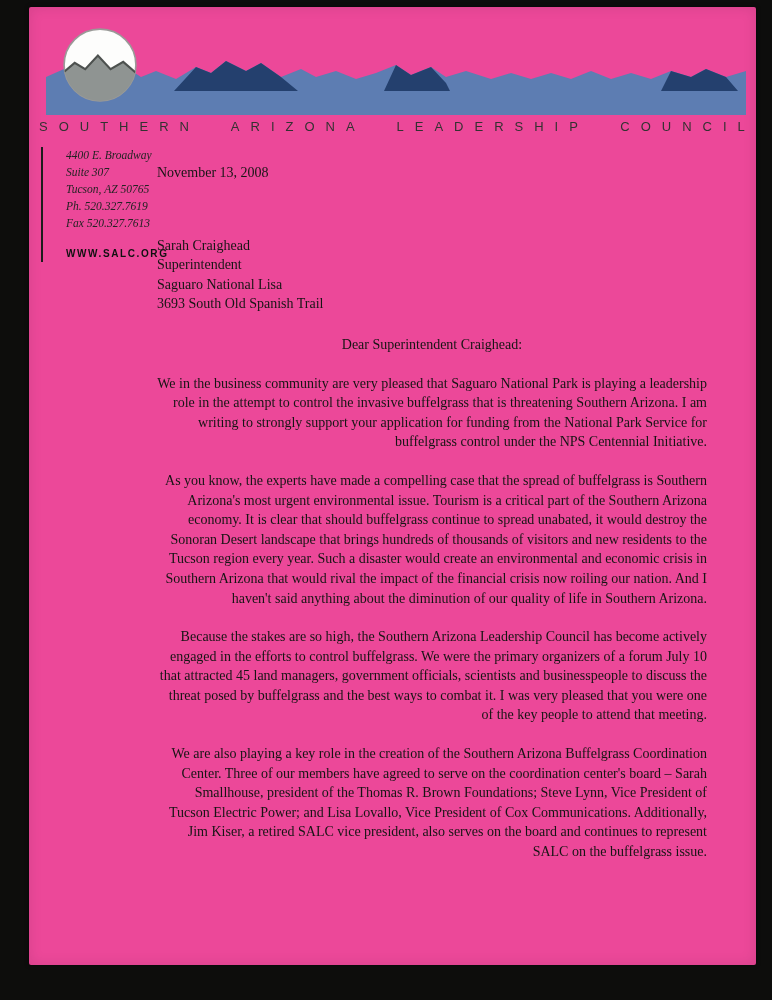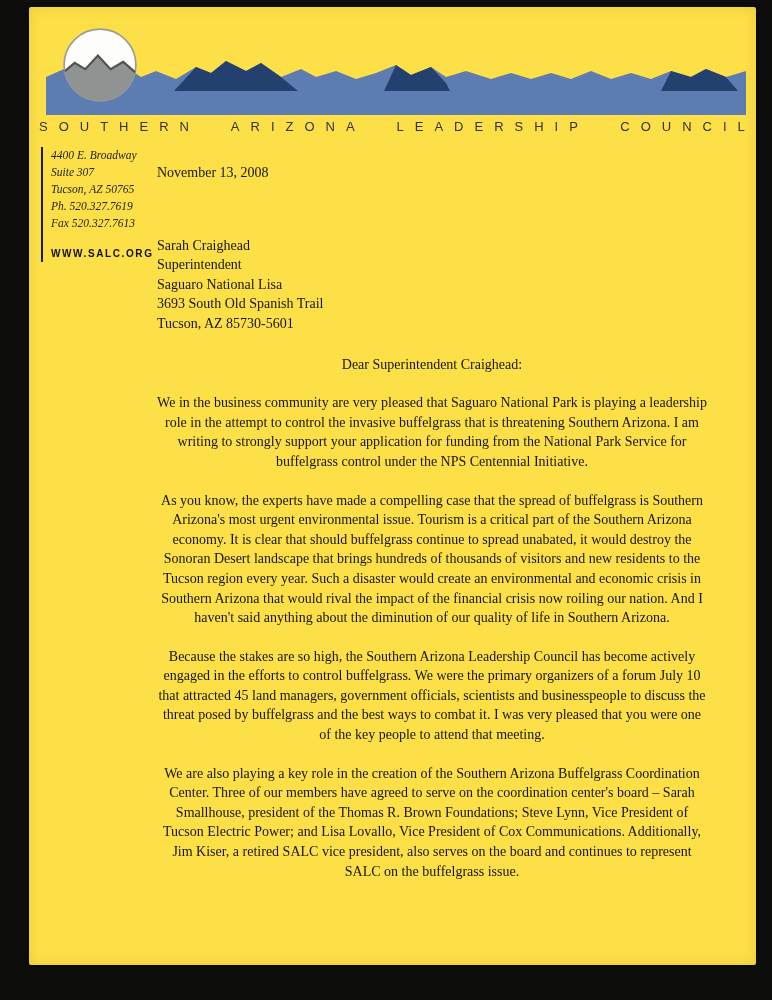--- a/index.html
+++ b/index.html
@@ -6,21 +6,21 @@
   body {
     width:772px; height:1000px;
     background:#0d0d0c;
     position:relative;
     overflow:hidden;
     font-family:"Liberation Serif", serif;
   }
   .paper {
     position:absolute; left:29px; top:7px;
     width:727px; height:958px;
-    background:#fde047;
+    background:#ec4899;
     box-shadow: inset 0 0 14px rgba(0,0,0,0.10), 0 0 4px rgba(0,0,0,0.6);
     border-radius:2px;
   }
   .banner {
     position:absolute; left:17px; top:26px;
     width:700px; height:82px;
   }
   .banner svg { display:block; width:100%; height:100%; }
   .logo {
     position:absolute; left:33px; top:20px;
@@ -35,21 +35,21 @@
     letter-spacing:11px;
     word-spacing:17px;
     color:#333231;
     white-space:nowrap;
     overflow:hidden;
   }
   .address-block {
     position:absolute; left:12px; top:140px;
     width:112px;
     border-left:2px solid #1c1c1c;
-    padding-left:8px;
+    padding-left:23px;
     font-style:italic;
     font-size:11.5px;
     line-height:17px;
     color:#232323;
   }
   .website {
     font-style:normal;
     font-weight:bold;
     font-size:10px;
     letter-spacing:1.6px;
@@ -59,21 +59,21 @@
   }
   .body-col {
     position:absolute; left:128px; top:156px;
     width:550px;
     font-size:14px;
     line-height:19.6px;
     color:#161514;
   }
   .recipient-block { margin-top:53px; }
   .salutation { margin-top:21px;text-align:center; }
-  .letter-par { margin:19px 0 0 0; text-align:center; }
+  .letter-par { margin:19px 0 0 0; text-align:right; }
 </style>
 </head>
 <body>
 
 <div class="paper">
 
   <div class="banner">
     <svg viewBox="0 0 700 82" preserveAspectRatio="none">
       <polygon fill="#5d7db2" points="
         0,82 0,44 18,36 32,44 48,30 62,42 80,34 95,44 110,38 130,46
@@ -114,21 +114,20 @@
   </div>
 
   <div class="body-col">
     <div class="date">November 13, 2008</div>
 
     <div class="recipient-block">
       <div>Sarah Craighead</div>
       <div>Superintendent</div>
       <div>Saguaro National Lisa</div>
       <div>3693 South Old Spanish Trail</div>
-      <div>Tucson, AZ 85730-5601</div>
     </div>
 
     <div class="salutation">Dear Superintendent Craighead:</div>
 
     <p class="letter-par">We in the business community are very pleased that Saguaro National Park is playing a leadership role in the attempt to control the invasive buffelgrass that is threatening Southern Arizona. I am writing to strongly support your application for funding from the National Park Service for buffelgrass control under the NPS Centennial Initiative.</p>
     <p class="letter-par">As you know, the experts have made a compelling case that the spread of buffelgrass is Southern Arizona's most urgent environmental issue. Tourism is a critical part of the Southern Arizona economy. It is clear that should buffelgrass continue to spread unabated, it would destroy the Sonoran Desert landscape that brings hundreds of thousands of visitors and new residents to the Tucson region every year. Such a disaster would create an environmental and economic crisis in Southern Arizona that would rival the impact of the financial crisis now roiling our nation. And I haven't said anything about the diminution of our quality of life in Southern Arizona.</p>
     <p class="letter-par">Because the stakes are so high, the Southern Arizona Leadership Council has become actively engaged in the efforts to control buffelgrass. We were the primary organizers of a forum July 10 that attracted 45 land managers, government officials, scientists and businesspeople to discuss the threat posed by buffelgrass and the best ways to combat it. I was very pleased that you were one of the key people to attend that meeting.</p>
     <p class="letter-par">We are also playing a key role in the creation of the Southern Arizona Buffelgrass Coordination Center. Three of our members have agreed to serve on the coordination center's board – Sarah Smallhouse, president of the Thomas R. Brown Foundations; Steve Lynn, Vice President of Tucson Electric Power; and Lisa Lovallo, Vice President of Cox Communications. Additionally, Jim Kiser, a retired SALC vice president, also serves on the board and continues to represent SALC on the buffelgrass issue.</p>
   </div>
 

